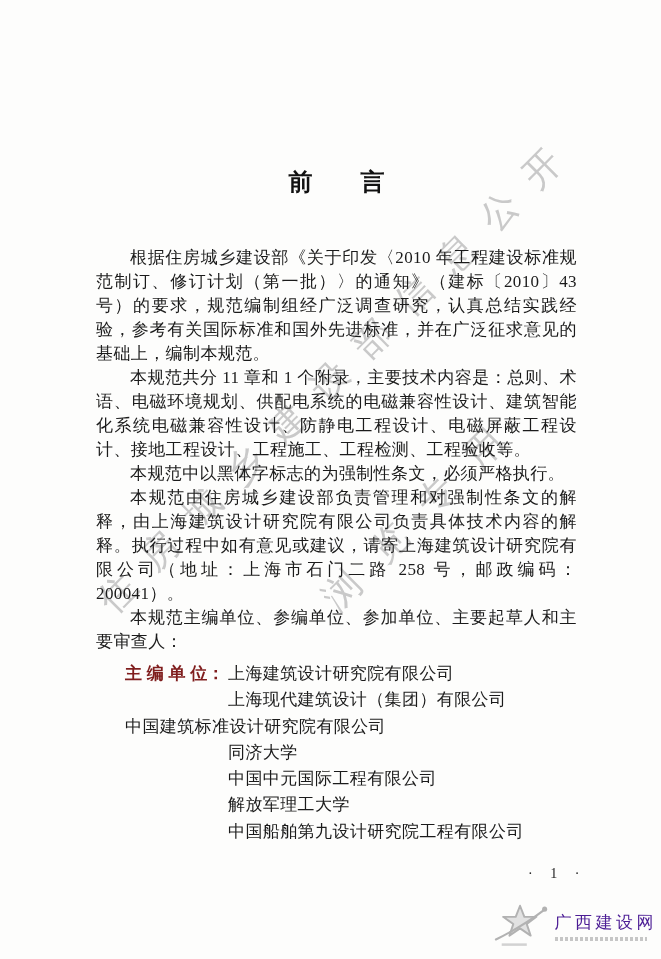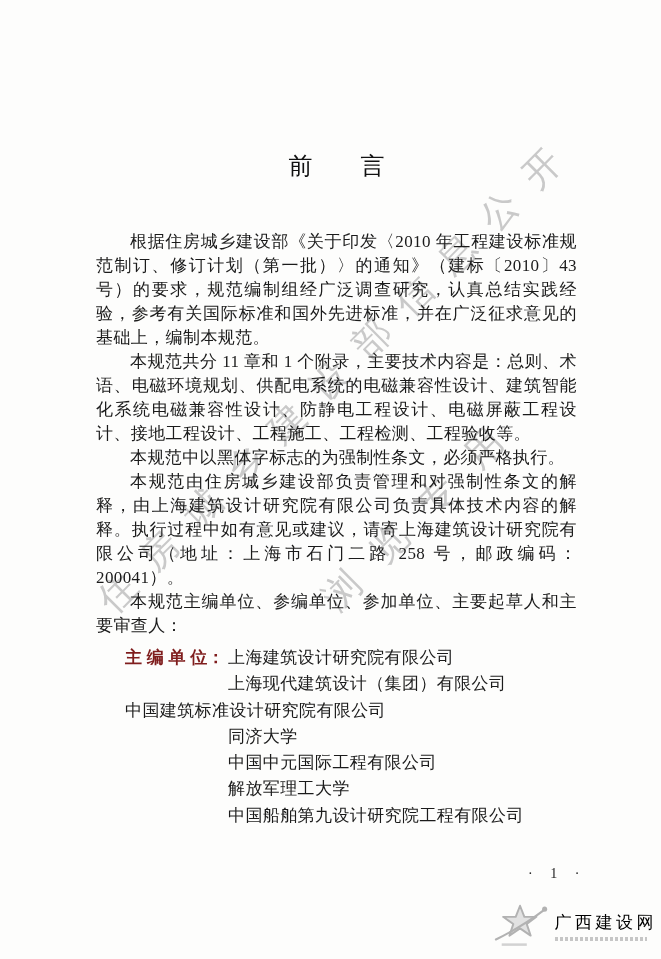--- a/index.html
+++ b/index.html
@@ -31,24 +31,25 @@
   .content {
     position: relative;
     z-index: 1;
     padding: 150px 84px 0 96px; 
   }
 
   .doc-title {
     height: 30px;
     text-align: center;
     font-size: 24px;
-    font-weight: normal;
+    font-weight: bold;
     font-family: "Liberation Sans", "DejaVu Sans", sans-serif;
     color: #111;
     letter-spacing: 0;
+    margin-top: 16px;
   }
 
   .body-text { margin-top: 50px; }
   .body-text p {
     font-size: 17px;
     line-height: 24px;
     letter-spacing: 0.4px;
     text-align: justify;
     text-indent: 2em;
   }
@@ -90,21 +91,21 @@
     bottom: 6px;
     display: flex;
     align-items: center;
     gap: 3px;
   }
   .star-wrap { width: 62px; height: 54px; }
   .logo-text-col { display: flex; flex-direction: column; }
   .logo-title {
     font-size: 17px;
     letter-spacing: 3.5px;
-    color: #000000;
+    color: #4c1d95;
     font-family: "Liberation Serif", "DejaVu Serif", serif;
     white-space: nowrap;
   }
   .micro-text {
     margin-top: 3px;
     height: 4px;
     width: 92px;
     background: repeating-linear-gradient(90deg, #c6c6c6 0 3px, transparent 3px 5px);
   }
 </style>

